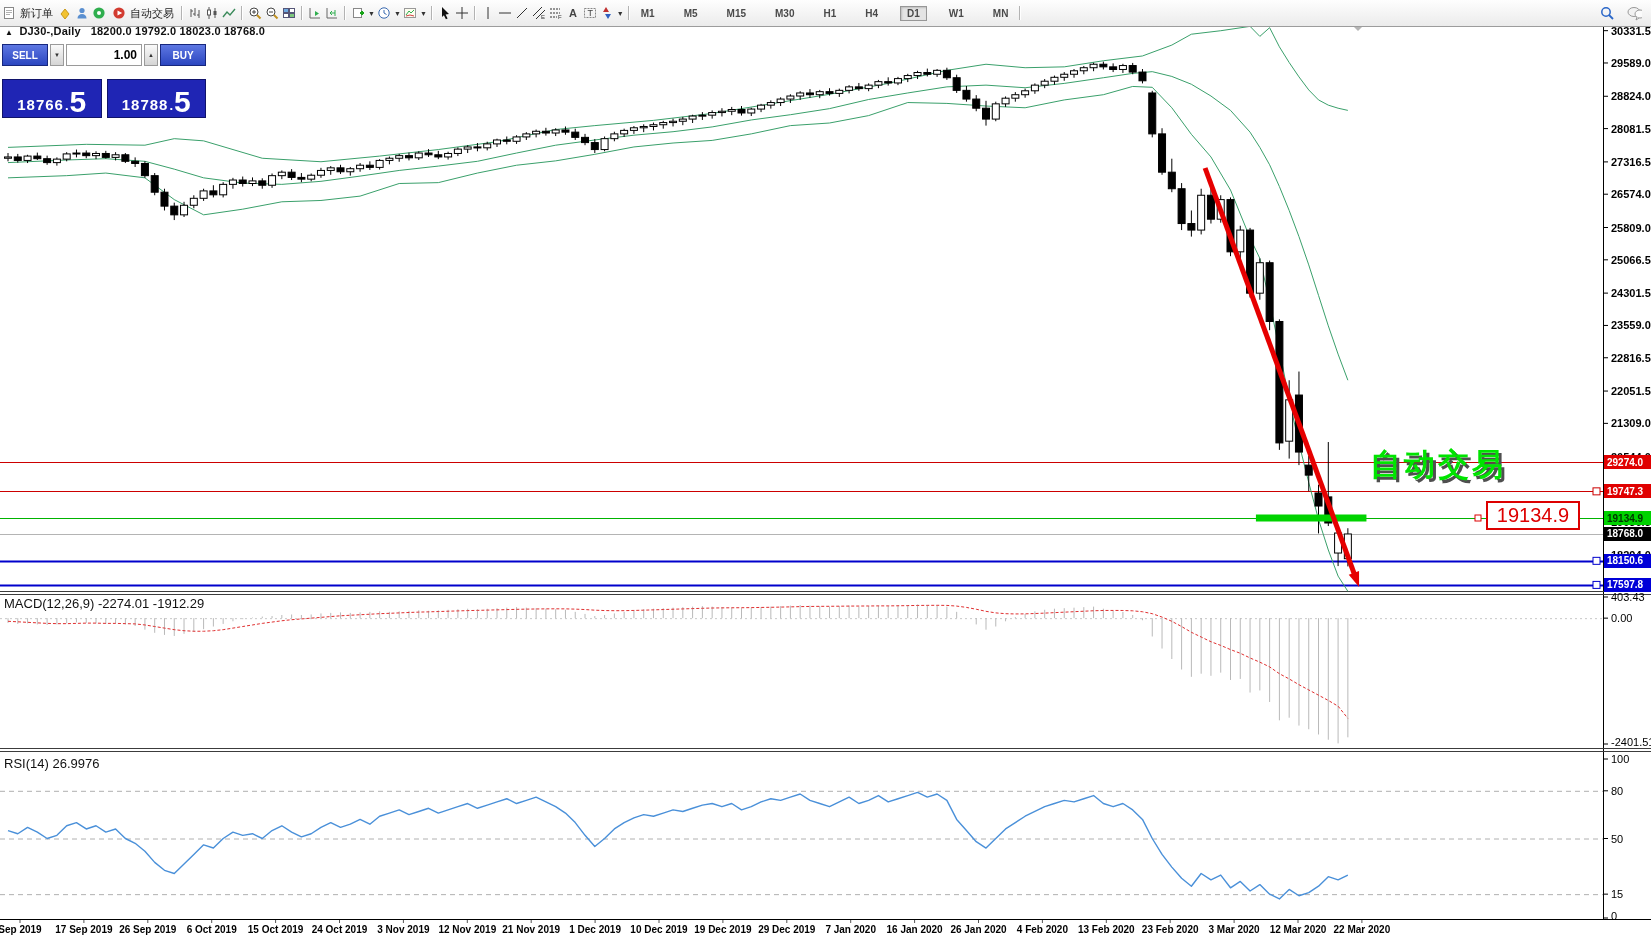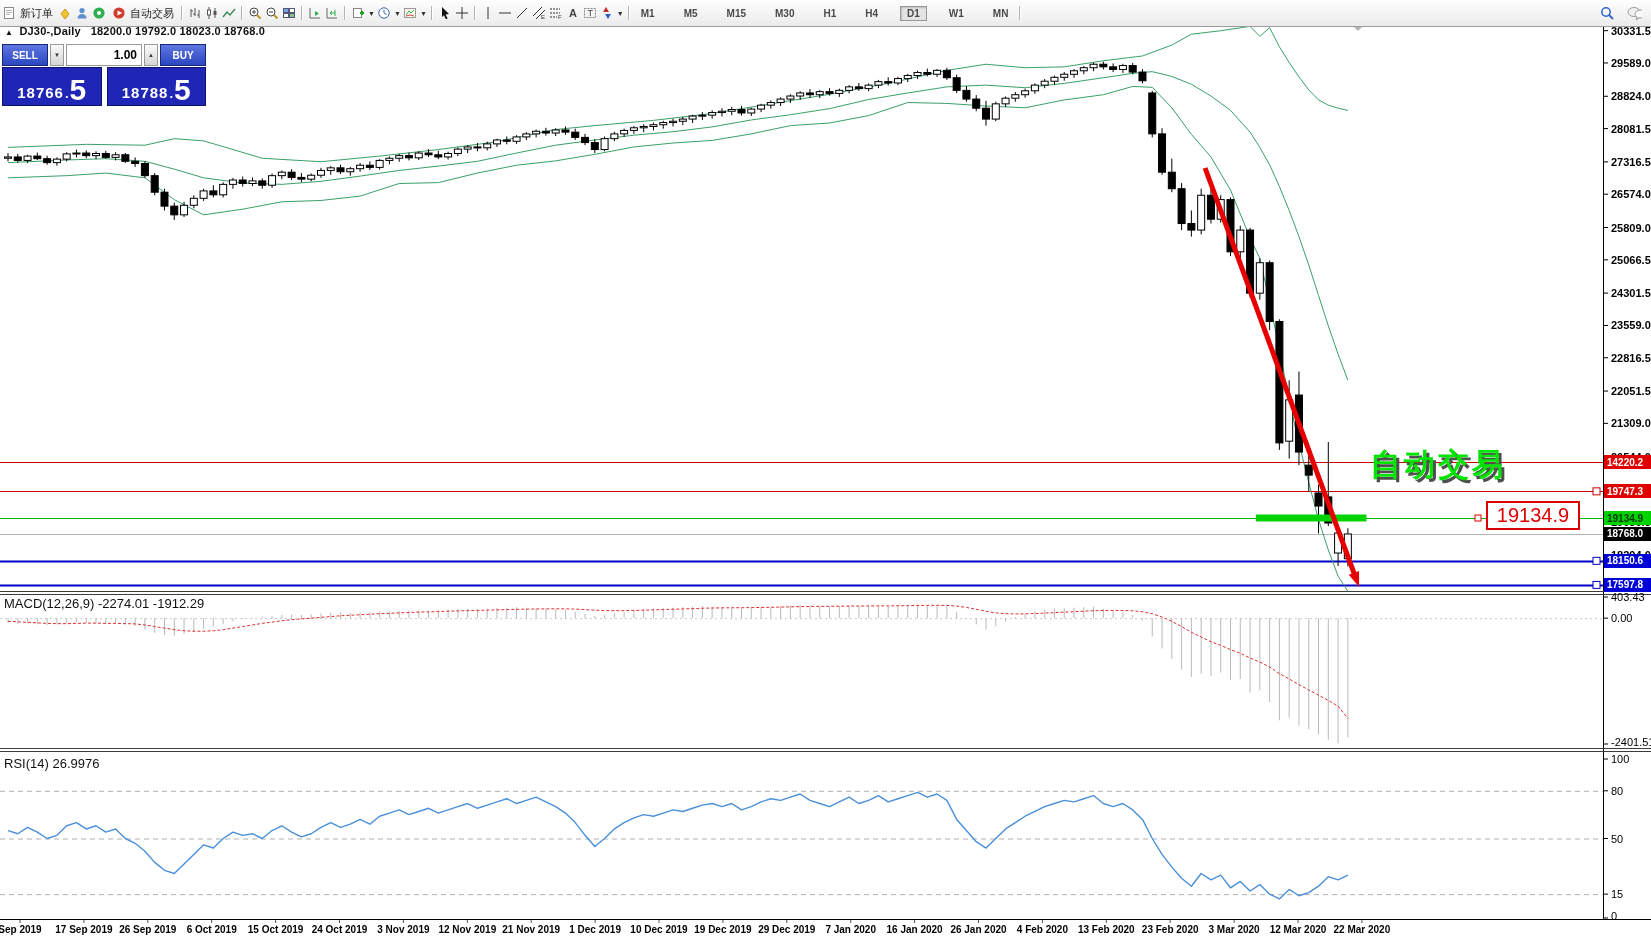--- a/index.html
+++ b/index.html
@@ -32,21 +32,21 @@
       display:flex;align-items:center;padding-left:3px;z-index:3;box-sizing:border-box}
   
   .tp{position:absolute;left:2px;top:44px;width:204px;z-index:5}
   .tp-r1{display:flex;height:22px;gap:2px}
   .btn-sell,.btn-buy{flex:0 0 46px;background:linear-gradient(#5d77e2,#2b46c0);color:#fff;font-size:10px;
        font-weight:700;border:1px solid #17277e;display:flex;align-items:center;justify-content:center}
   .spin{flex:0 0 14px;background:linear-gradient(#fafafa,#d5d5d5);border:1px solid #9a9a9a;
         display:flex;align-items:center;justify-content:center;font-size:6px;color:#333;padding:0}
   .tp-vol{flex:1 1 auto;width:60px;border:1px solid #9a9a9a;font-size:12px;font-weight:700;text-align:right;
           padding:0 4px;font-family:inherit;box-sizing:border-box}
-  .tp-r2{display:flex;gap:5px;margin-top:1px;height:39px}
+  .tp-r2{display:flex;gap:5px;margin-top:13px;height:39px}
   .price{flex:1;background:#1f25b4;border:1px solid #10136a;color:#fff;display:flex;align-items:flex-end;
          justify-content:center;padding-bottom:4px}
   .price .sm{font-size:15px;font-weight:700;letter-spacing:1px}
   .price .dot{font-size:13px;font-weight:700;margin:0 1px}
   .price .big{font-size:30px;line-height:23px;font-weight:700}
 </style>
 </head>
 <body>
 
 <div class="screen">
@@ -862,20 +862,20 @@
   <div class="tag">19134.9</div>
 
   <div class="plabel" style="top:596px">
     <span>MACD(12,26,9)</span> <span>-2274.01 -1912.29</span>
   </div>
   <div class="plabel" style="top:756px">
     <span>RSI(14)</span> <span>26.9976</span>
   </div>
 
   <div id="axis-markers">
-      <div class="mk" style="top: 455px; background: rgb(224, 0, 0); color: rgb(255, 255, 255);">14220.2</div>
+      <div class="mk" style="top: 455px; background: rgb(224, 0, 0); color: rgb(255, 255, 255);">29274.0</div>
       <div class="mk" style="top: 484.345px; background: rgb(224, 0, 0); color: rgb(255, 255, 255);">19747.3</div>
       <div class="mk" style="top: 511px; background: rgb(0, 211, 0); color: rgb(0, 51, 0);">19134.9</div>
       <div class="mk" style="top: 526.97px; background: rgb(0, 0, 0); color: rgb(255, 255, 255);">18768.0</div>
       <div class="mk" style="top: 553.842px; background: rgb(0, 0, 216); color: rgb(255, 255, 255);">18150.6</div>
       <div class="mk" style="top: 577.903px; background: rgb(0, 0, 216); color: rgb(255, 255, 255);">17597.8</div>
     </div>
 </div>
 
 </body></html>

